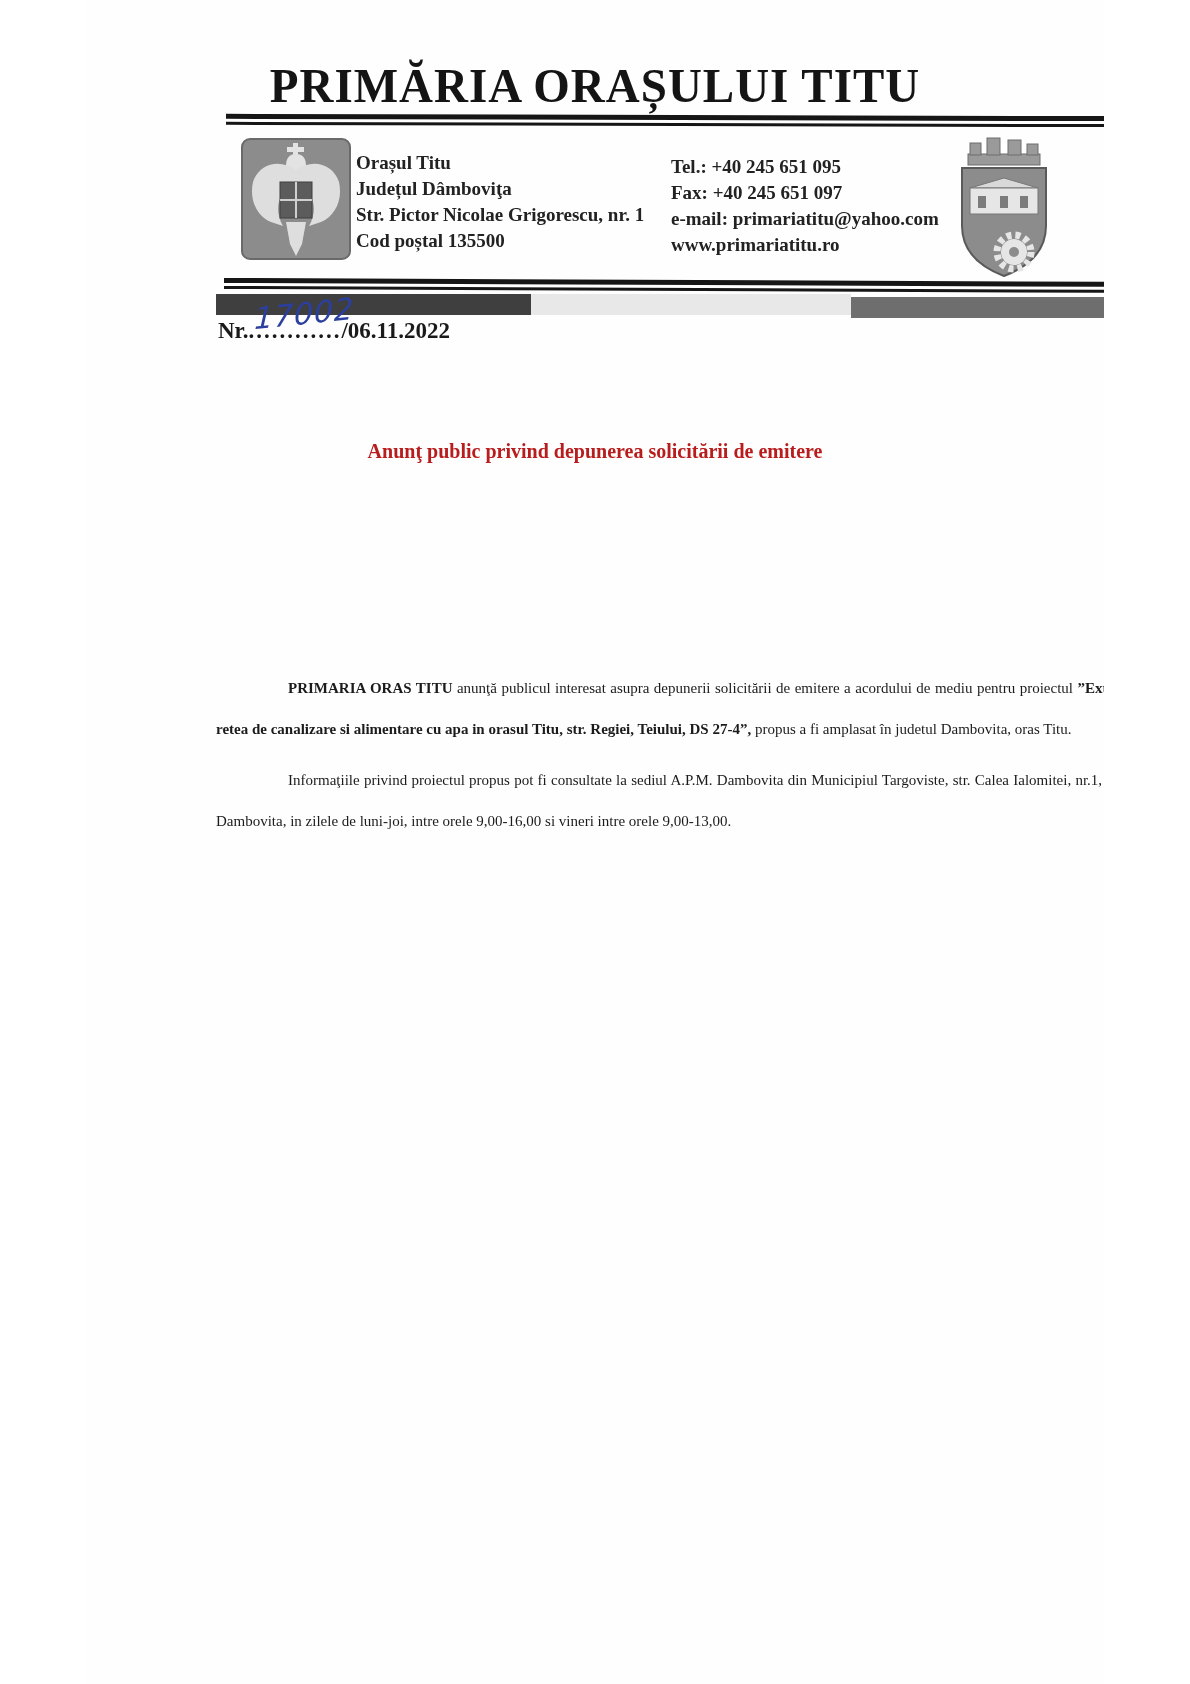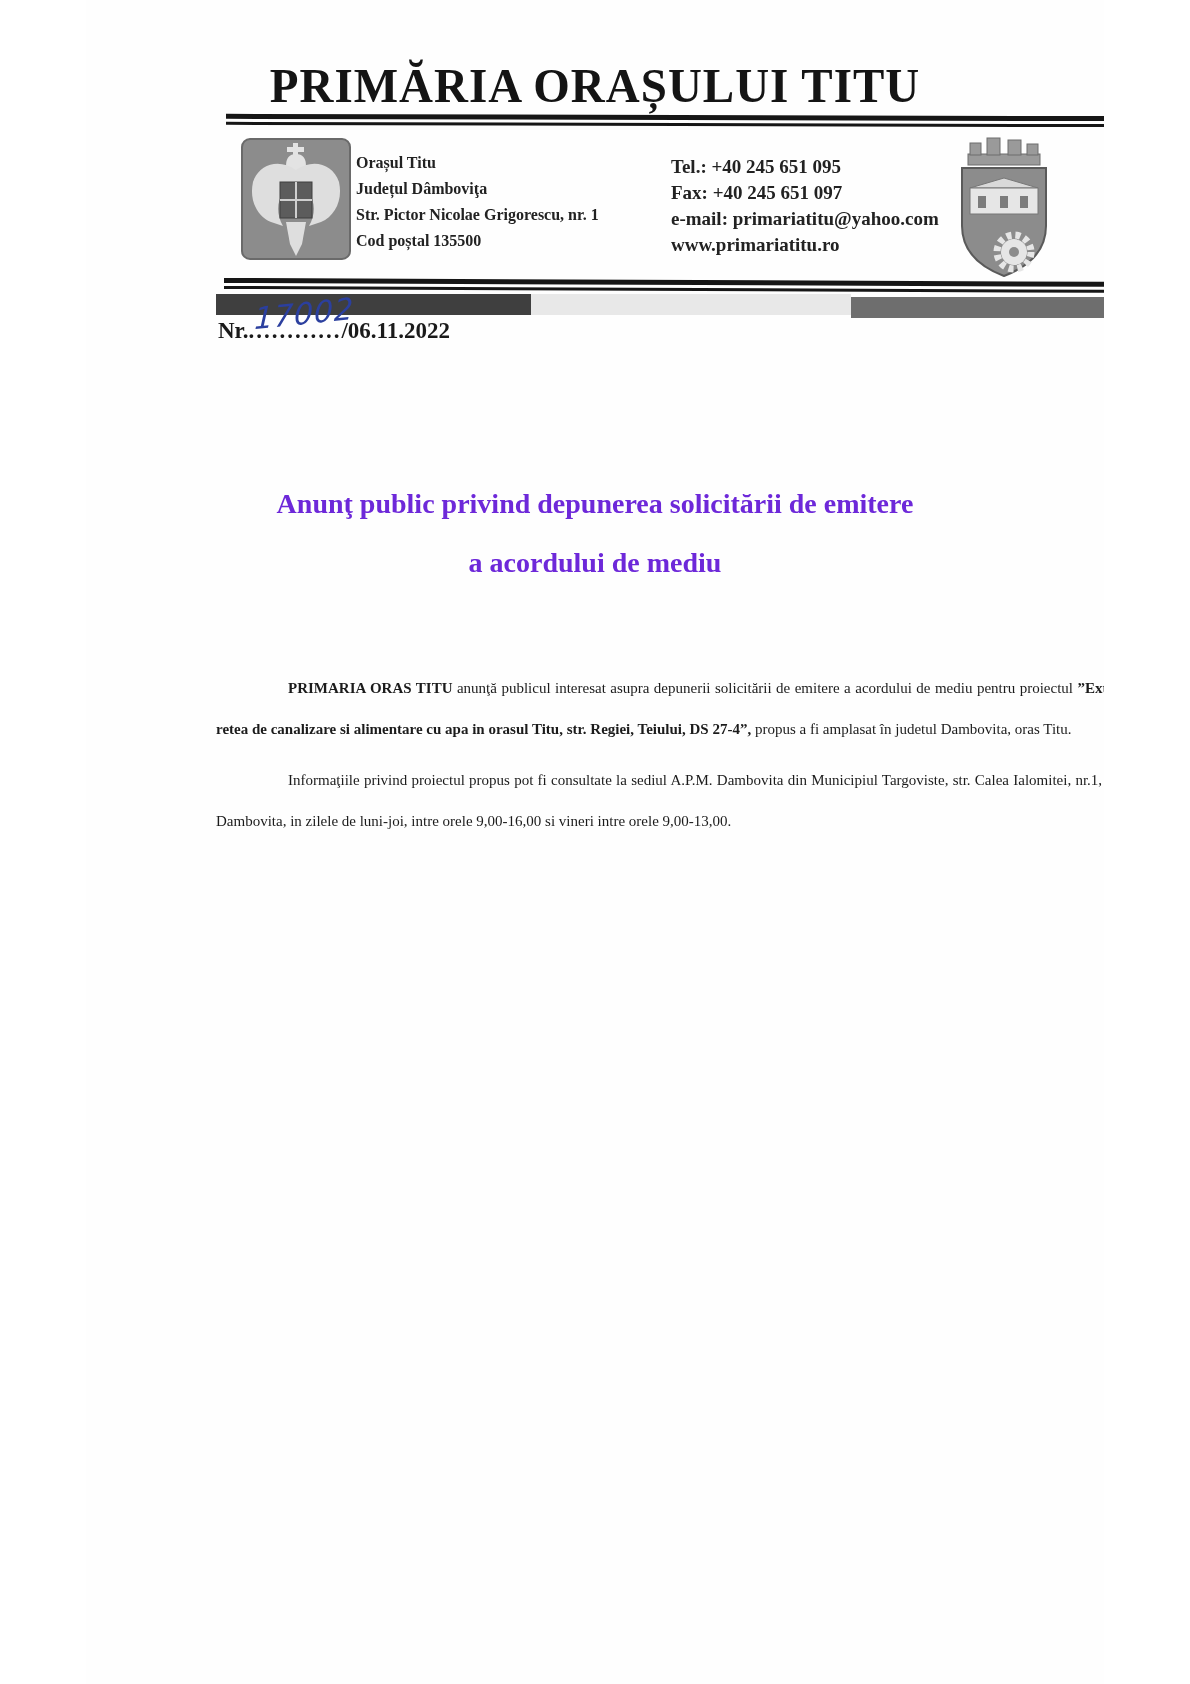--- a/index.html
+++ b/index.html
@@ -36,21 +36,21 @@
   }
   .rule-top   { top: 115px; left: 140px; width: 897px; transform: rotate(0.15deg); }
   .rule-bottom{ top: 280px; left: 138px; width: 947px; transform: rotate(0.25deg); }
 
   
   .emblem-left  { position: absolute; top: 138px; left: 155px; width: 110px; height: 122px; }
   .emblem-right { position: absolute; top: 136px; left: 870px; width: 96px;  height: 152px; }
 
   .address-block {
     position: absolute; top: 150px; left: 270px;
-    font-weight: bold; font-size: 16px; line-height: 26px; color: #222;
+    font-weight: bold; font-size: 19px; line-height: 26px; color: #222;
   }
   .contact-block {
     position: absolute; top: 154px; left: 585px;
     font-weight: bold; font-size: 19px; line-height: 26px; color: #222;
   }
   .website { }
 
   
   .bars { position: absolute; top: 294px; left: 130px; width: 950px; height: 21px; display: flex; }
   .bar-dark   { width: 315px; height: 100%; }
@@ -70,21 +70,21 @@
     font-style: italic;
     font-weight: normal;
     font-size: 30px;
     transform: rotate(-6deg) skewX(-8deg);
     letter-spacing: 1px;
   }
 
   
   .heading {
     position: absolute; top: 440px; left: 0; right: 0;
-    text-align: center; font-weight: bold; font-size: 28px; color: #6d28d9; margin-top: 48px;
+    text-align: center; font-weight: bold; font-size: 20px; color: #b91c1c;
   }
   .heading .line { margin-bottom: 27px; }
 
   
   .body-text {
     position: absolute; top: 668px; left: 130px; width: 932px;
     font-size: 15px; line-height: 41px; color: #1b1b1b;
     text-align: justify;
   }
   .body-text p { margin: 0 0 10px 0; text-indent: 72px; }
@@ -163,21 +163,20 @@
     <div class="bar-medium" style="background:#6e6e6e"></div>
   </div>
 
   <div class="reg-line">
     <span>Nr.</span><span class="reg-dots">............</span><span>/06.11.2022</span>
     <span class="handwritten" style="color:#2b3f9e">17002</span>
   </div>
 
   <div class="heading">
     <div class="line">Anunţ public privind depunerea solicitării de emitere</div>
-    <div class="line">a acordului de mediu</div>
   </div>
 
   <div class="body-text">
     <p class="para1"><b>PRIMARIA ORAS TITU</b><span> anunţă publicul interesat asupra depunerii solicitării de emitere a acordului de mediu pentru proiectul </span><b>”Extindere retea de canalizare si alimentare cu apa in orasul Titu, str. Regiei, Teiului, DS 27-4”,</b><span> propus a fi amplasat în judetul Dambovita, oras Titu.</span></p>
     <p class="para2">Informaţiile privind proiectul propus pot fi consultate la sediul A.P.M. Dambovita din Municipiul Targoviste, str. Calea Ialomitei, nr.1, judetul Dambovita, in zilele de luni-joi, intre orele 9,00-16,00 si vineri intre orele 9,00-13,00.</p>
   </div>
 
 </div>
 
 </body></html>

